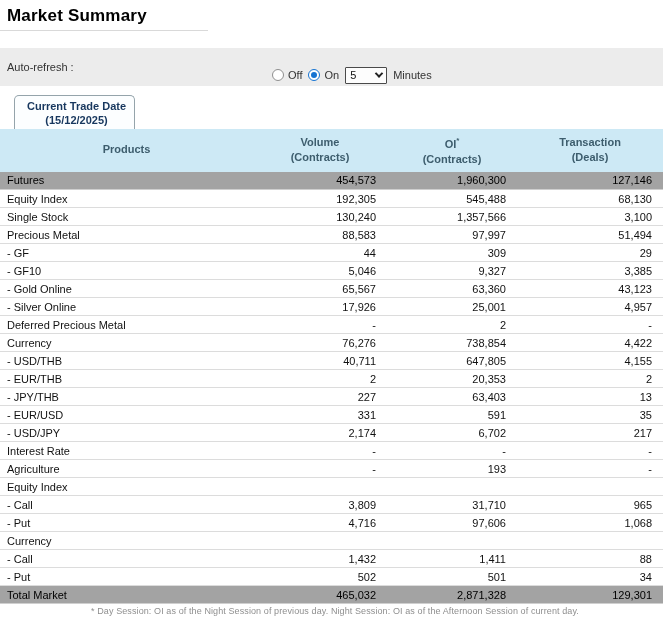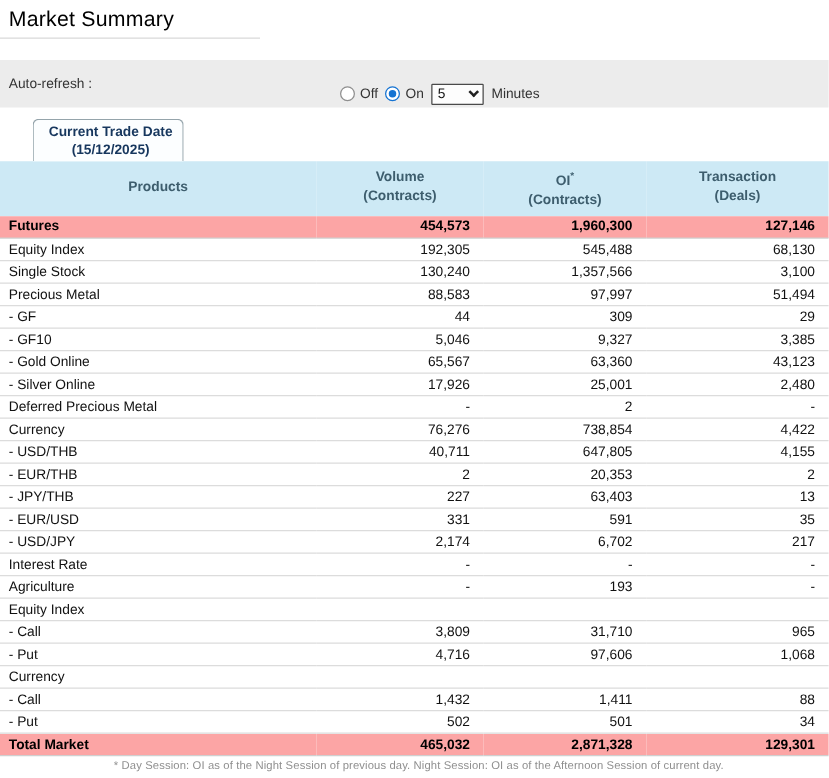--- a/index.html
+++ b/index.html
@@ -5,21 +5,21 @@
   * { box-sizing: border-box; margin: 0; padding: 0; }
   html, body { background: #fff; }
   body {
     width: 663px; height: 622px;
     font-family: "Liberation Sans", "DejaVu Sans", sans-serif;
     color: #1a1a1a;
     overflow: hidden;
     position: relative;
   }
   .title-wrap { padding: 6px 0 4px 7px; width: 208px; border-bottom: 1px solid #d9d9d9; }
-  .page-title { font-size: 17px; font-weight: 400; color: #000; letter-spacing: 0.2px; }
+  .page-title { font-size: 17px; font-weight: 700; color: #000; letter-spacing: 0.2px; }
 
   .refresh-bar {
     margin-top: 17px;
     background: #ececec;
     height: 38px;
     display: flex;
     align-items: center;
     font-size: 11px;
     color: #333;
     position: relative;
@@ -45,21 +45,21 @@
     display: flex; align-items: center; justify-content: space-between;
     padding: 0 4px; font-size: 11px; color: #111; cursor: default;
   }
   .chevron {
     width: 6px; height: 6px; border-right: 2px solid #222; border-bottom: 2px solid #222;
     transform: rotate(45deg) translate(-1px, -1px); display: inline-block;
   }
 
   .tab {
     display: inline-block;
-    margin: 9px 0 0 26px;
+    margin: 9px 0 0 14px;
     min-width: 101px;
     background: #fcfeff;
     border: 1px solid #95a4ab;
     border-bottom: none;
     border-radius: 5px 5px 0 0;
     padding: 3px 8px 2px 12px;
     text-align: center;
     font-size: 11px; font-weight: bold; color: #17375e;
     line-height: 14px;
     vertical-align: bottom;
@@ -85,21 +85,21 @@
 
   tbody td {
     height: 18px;
     border-bottom: 1px solid #dcdcdc;
     padding: 1px 0;
     white-space: nowrap;
     overflow: hidden;
   }
   td.cell-label { padding-left: 7px; text-align: left; color: #111; }
   td.cell-num { text-align: right; padding-right: 11px; color: #111; }
-  tr.row-section td { background: #fca5a5; font-weight: bold; color: #000; border-bottom: 1px solid #cfcfcf; }
+  tr.row-section td { background: #a3a3a3; font-weight: normal; color: #000; border-bottom: 1px solid #cfcfcf; }
   tr.row-group td { background: #fff; }
 
   .footnote {
     font-size: 9px;
     color: #8f8f8f;
     padding: 2px 0 0 7px;
     letter-spacing: 0.1px;
     text-align: center;
   }
 </style>
@@ -202,21 +202,21 @@
       <tr class="row-normal">
         <td class="cell-label">- Gold Online</td>
         <td class="cell-num">65,567</td>
         <td class="cell-num">63,360</td>
         <td class="cell-num">43,123</td>
       </tr>
       <tr class="row-normal">
         <td class="cell-label">- Silver Online</td>
         <td class="cell-num">17,926</td>
         <td class="cell-num">25,001</td>
-        <td class="cell-num">2,480</td>
+        <td class="cell-num">4,957</td>
       </tr>
       <tr class="row-normal">
         <td class="cell-label">Deferred Precious Metal</td>
         <td class="cell-num">-</td>
         <td class="cell-num">2</td>
         <td class="cell-num">-</td>
       </tr>
       <tr class="row-normal">
         <td class="cell-label">Currency</td>
         <td class="cell-num">76,276</td>

